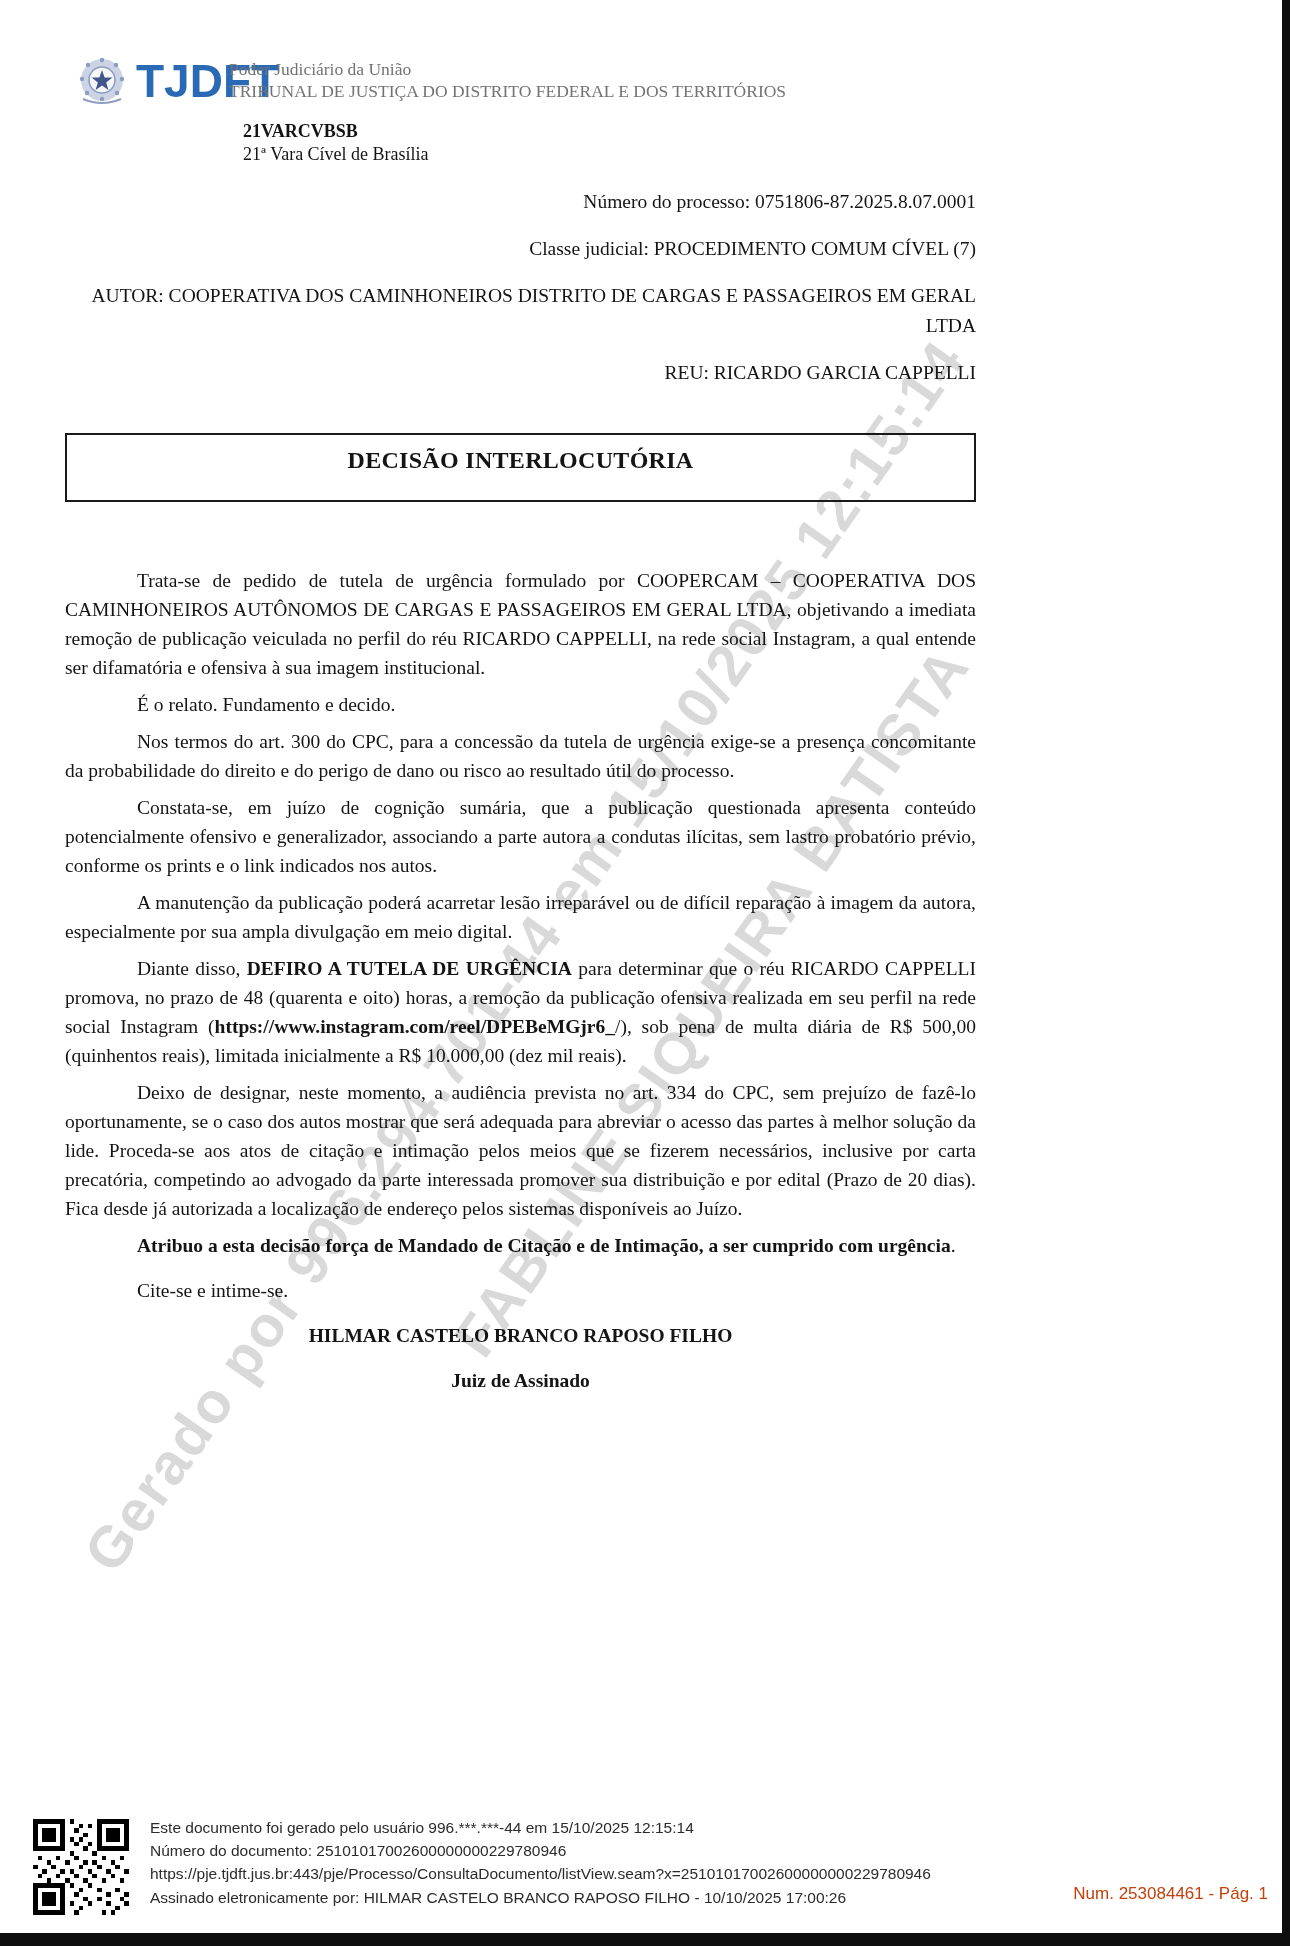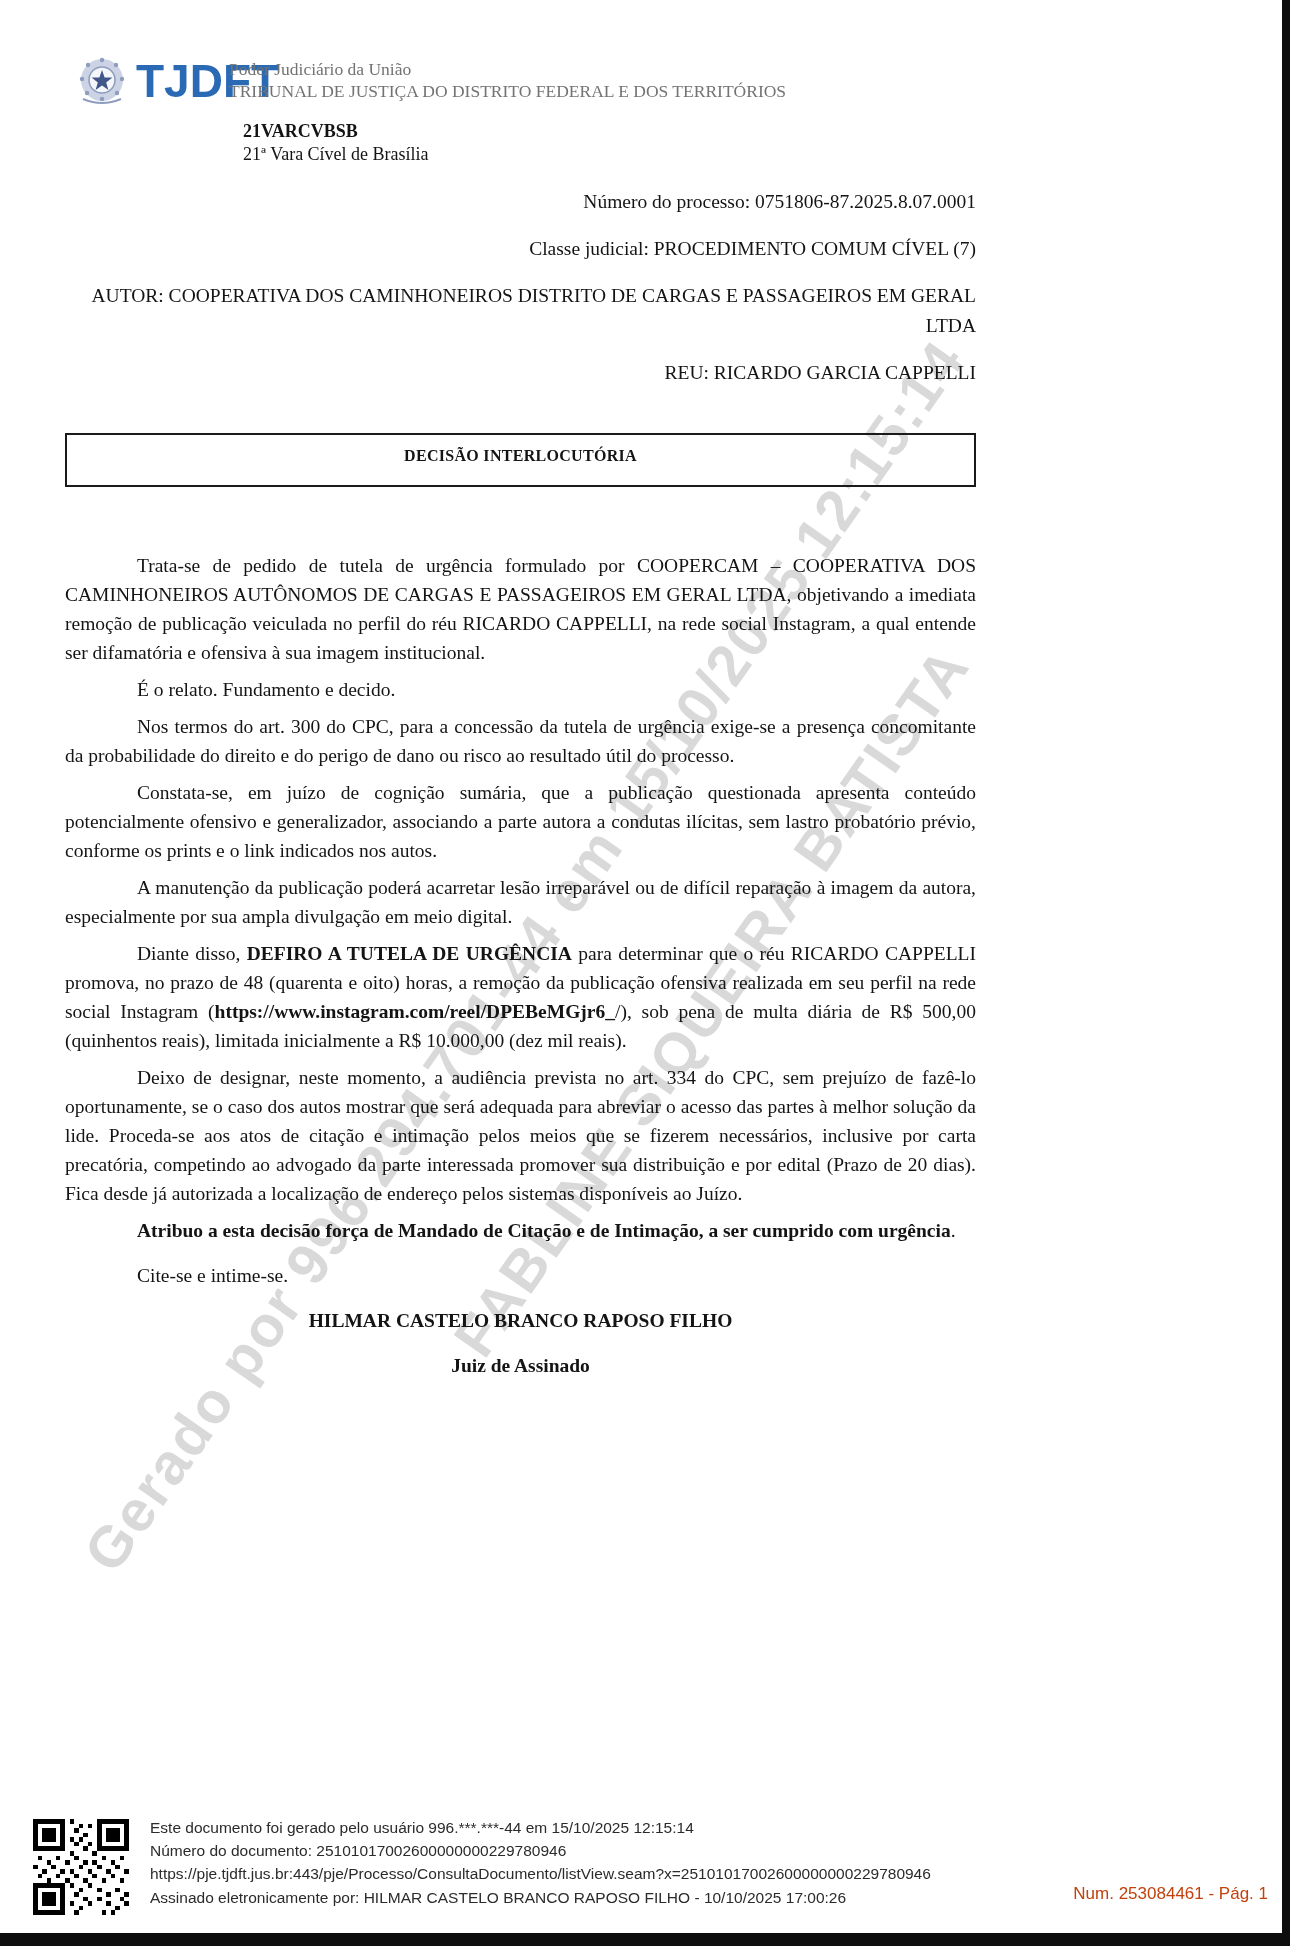--- a/index.html
+++ b/index.html
@@ -18,21 +18,21 @@
   .emblem{position:absolute;left:72px;top:53px;width:60px;height:60px;z-index:2;}
   .logo-text{position:absolute;left:136px;top:54px;z-index:2;font-family:"Liberation Sans",sans-serif;
              font-weight:bold;font-size:46px;color:#2a6ab5;letter-spacing:0px;}
   .org{position:absolute;left:229px;top:58px;z-index:2;font-size:17.5px;line-height:22px;color:#737373;}
   .court{position:absolute;left:243px;top:120px;z-index:2;font-size:18px;line-height:23px;}
   .court .code{font-weight:bold;}
   
   .main{position:absolute;left:65px;top:187px;width:911px;z-index:2;font-size:19.5px;}
   .case-line{margin:0 0 17px;line-height:30px;text-align:right;}
   .title-box{margin:45px 0 64px;border:2px solid #1a1a1a;text-align:center;
-             padding:12px 0 20px;font-weight:bold;font-size:16px;letter-spacing:0.3px;}
+             padding:12px 0 26px;font-weight:bold;font-size:24px;letter-spacing:0.3px;}
   .para{margin:0 0 8px;line-height:29px;text-align:justify;text-indent:72px;}
   .para .b{font-weight:bold;}
   .center{text-align:center;text-indent:0;}
   .mt{margin-top:16px;}
   
   .qr{position:absolute;left:33px;top:1819px;width:96px;height:96px;z-index:2;}
   .footer-lines{position:absolute;left:128px;top:1816px;z-index:2;font-family:"Liberation Sans",sans-serif;
                 font-size:15.5px;line-height:23.2px;color:#2b2b2b;margin-left:22px;}
   .page-ref{position:absolute;right:22px;top:1884px;z-index:2;font-family:"Liberation Sans",sans-serif;
             font-size:17px;color:#c2410c;}

